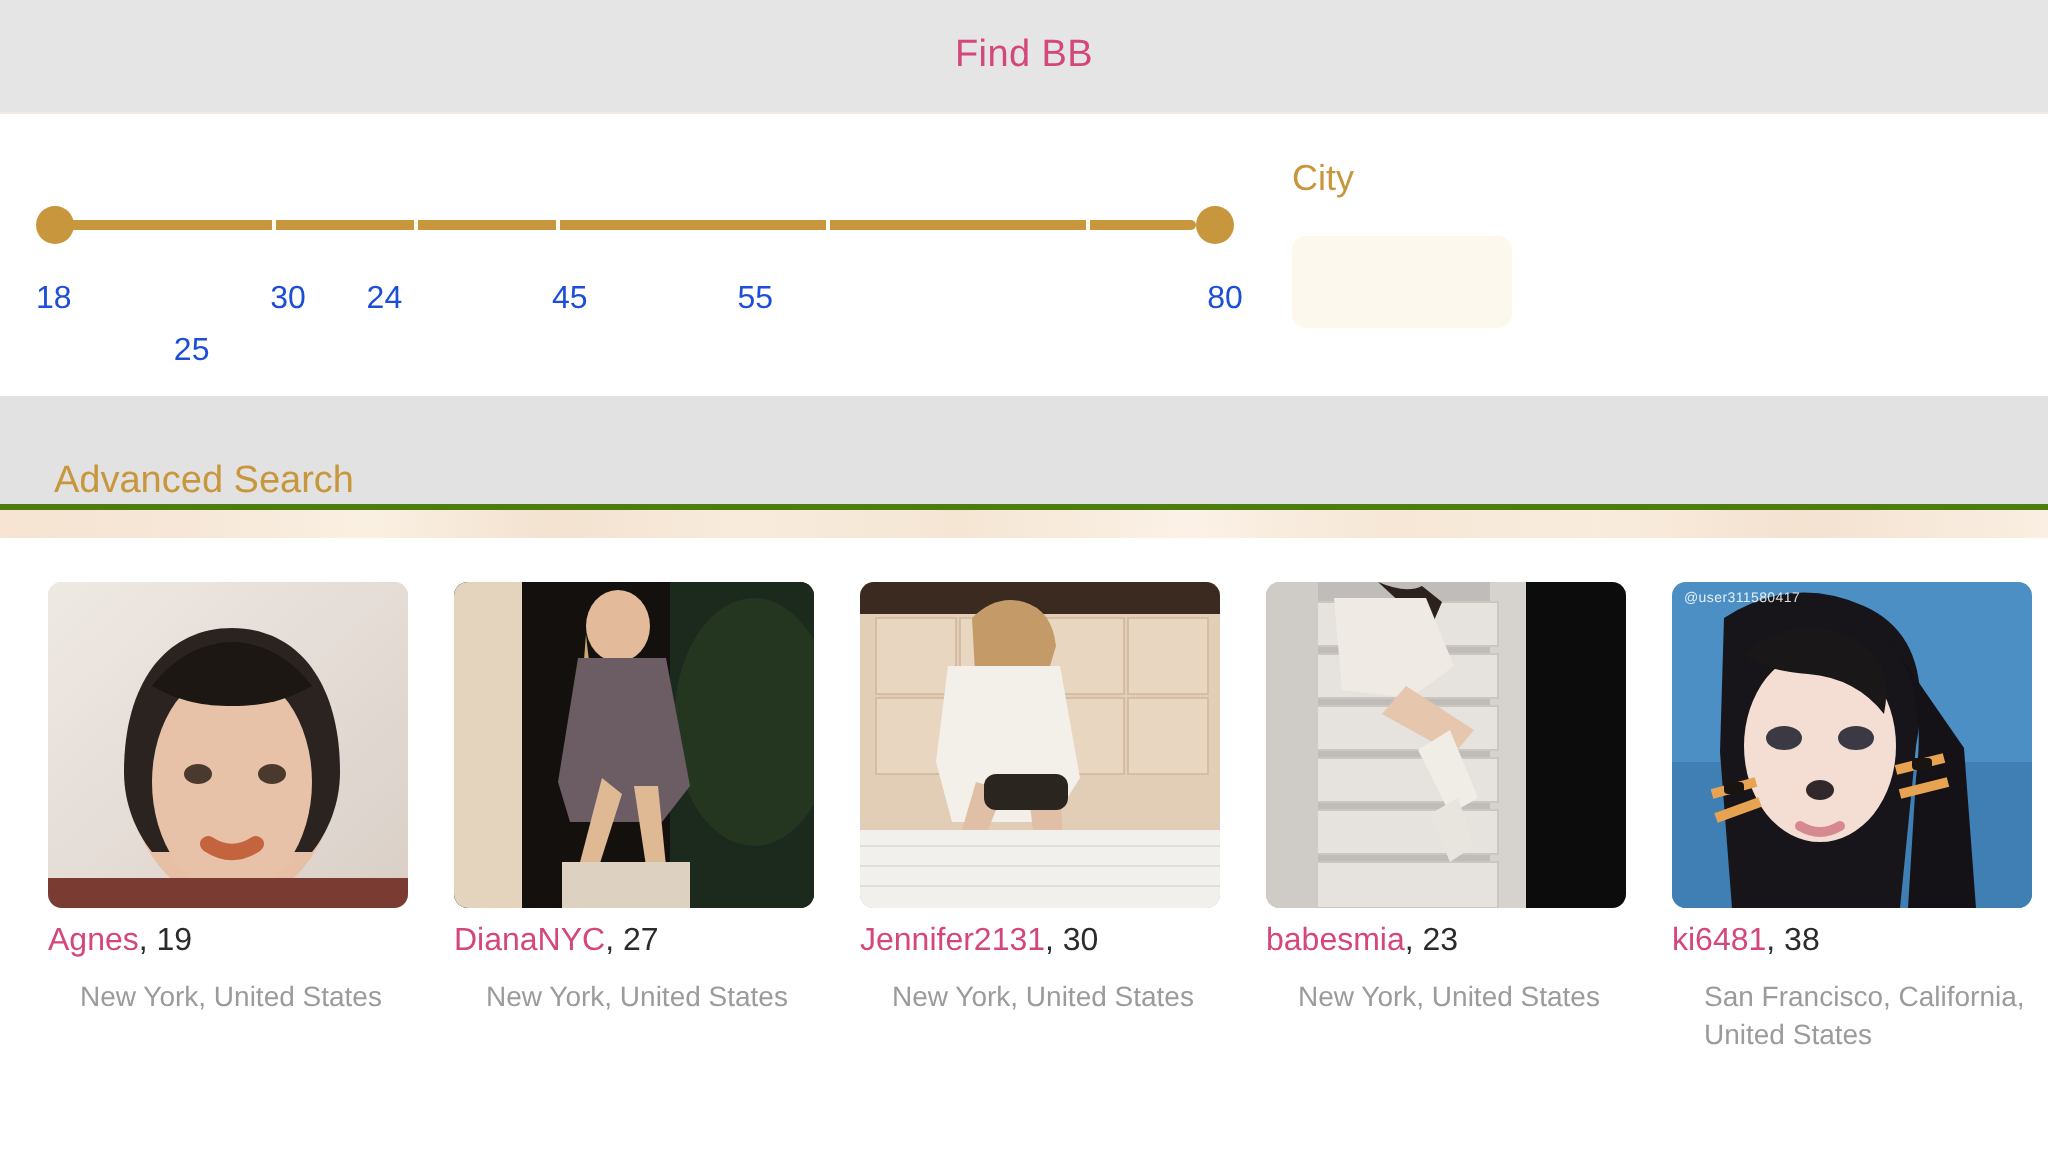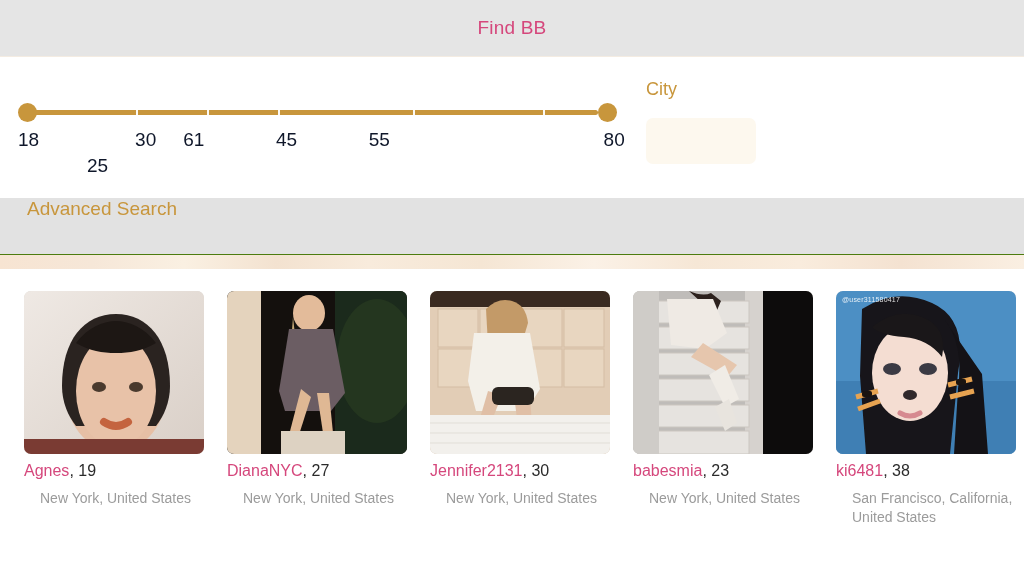--- a/index.html
+++ b/index.html
@@ -73,46 +73,46 @@
   .handle-max { left: 580px; }
 
   .slider-scale {
     position: relative;
     height: 20px;
     width: 610px;
     margin-top: 10px;
   }
   .scale-label {
     position: absolute;
-    top: 0;
-    font-size: 19px;
-    color: #0f172a;
+    top: 12px;
+    font-size: 16px;
+    color: #1d4ed8;
     white-space: nowrap;
   }
 
   .city-group { flex: 1; padding-left: 16px; position: relative; }
   .city-inputs { display: flex; gap: 16px; margin-top: 18px; }
   .city-select {
     width: 282px; height: 46px;
     background: #fdf8ee;
     border: none;
     border-radius: 7px;
     display: flex; align-items: center; justify-content: center;
     font-size: 17px; color: #1d1d1f;
     cursor: pointer;
   }
   .city-select.empty { width: 110px; }
 
   
   .advanced-search {
     height: 57px;
     background: #e2e2e2;
-    display: flex; align-items: flex-start;
+    display: flex; align-items: flex-end;
     padding-left: 27px;
-    border-bottom: 1px solid #4d7c0f;
+    border-bottom: 3px solid #4d7c0f;
     cursor: pointer;
   }
   .advanced-search-label { color: #c8963c; font-size: 19px; }
 
   
   .banner-strip {
     height: 14px;
     background: linear-gradient(90deg,
       #f7e4d2 0%, #f6e7d8 9%, #faf0e2 18%, #f3e2d0 27%,
       #f8ebdc 36%, #f5e6d4 47%, #fbf1e6 58%, #f6e7d6 68%,
@@ -187,21 +187,21 @@
             <div class="tick" style="left: 89%;"></div>
           </div>
         <div class="slider-handle handle-min"></div>
         <div class="slider-handle handle-max"></div>
       </div>
 
       <div class="slider-scale">
           <div class="scale-label" style="left: 0%;">18</div>
           <div class="scale-label" style="left: 11.3%; margin-top: 26px;">25</div>
           <div class="scale-label" style="left: 19.2%;">30</div>
-          <div class="scale-label" style="left: 27.1%;">61</div>
+          <div class="scale-label" style="left: 27.1%;">24</div>
           <div class="scale-label" style="left: 42.3%;">45</div>
           <div class="scale-label" style="left: 57.5%;">55</div>
           <div class="scale-label" style="left: 96%;">80</div>
         </div>
     </div>
 
     <div class="city-group">
       <span class="field-label">City</span>
       <div class="city-inputs">
         <div class="city-select empty"></div>

